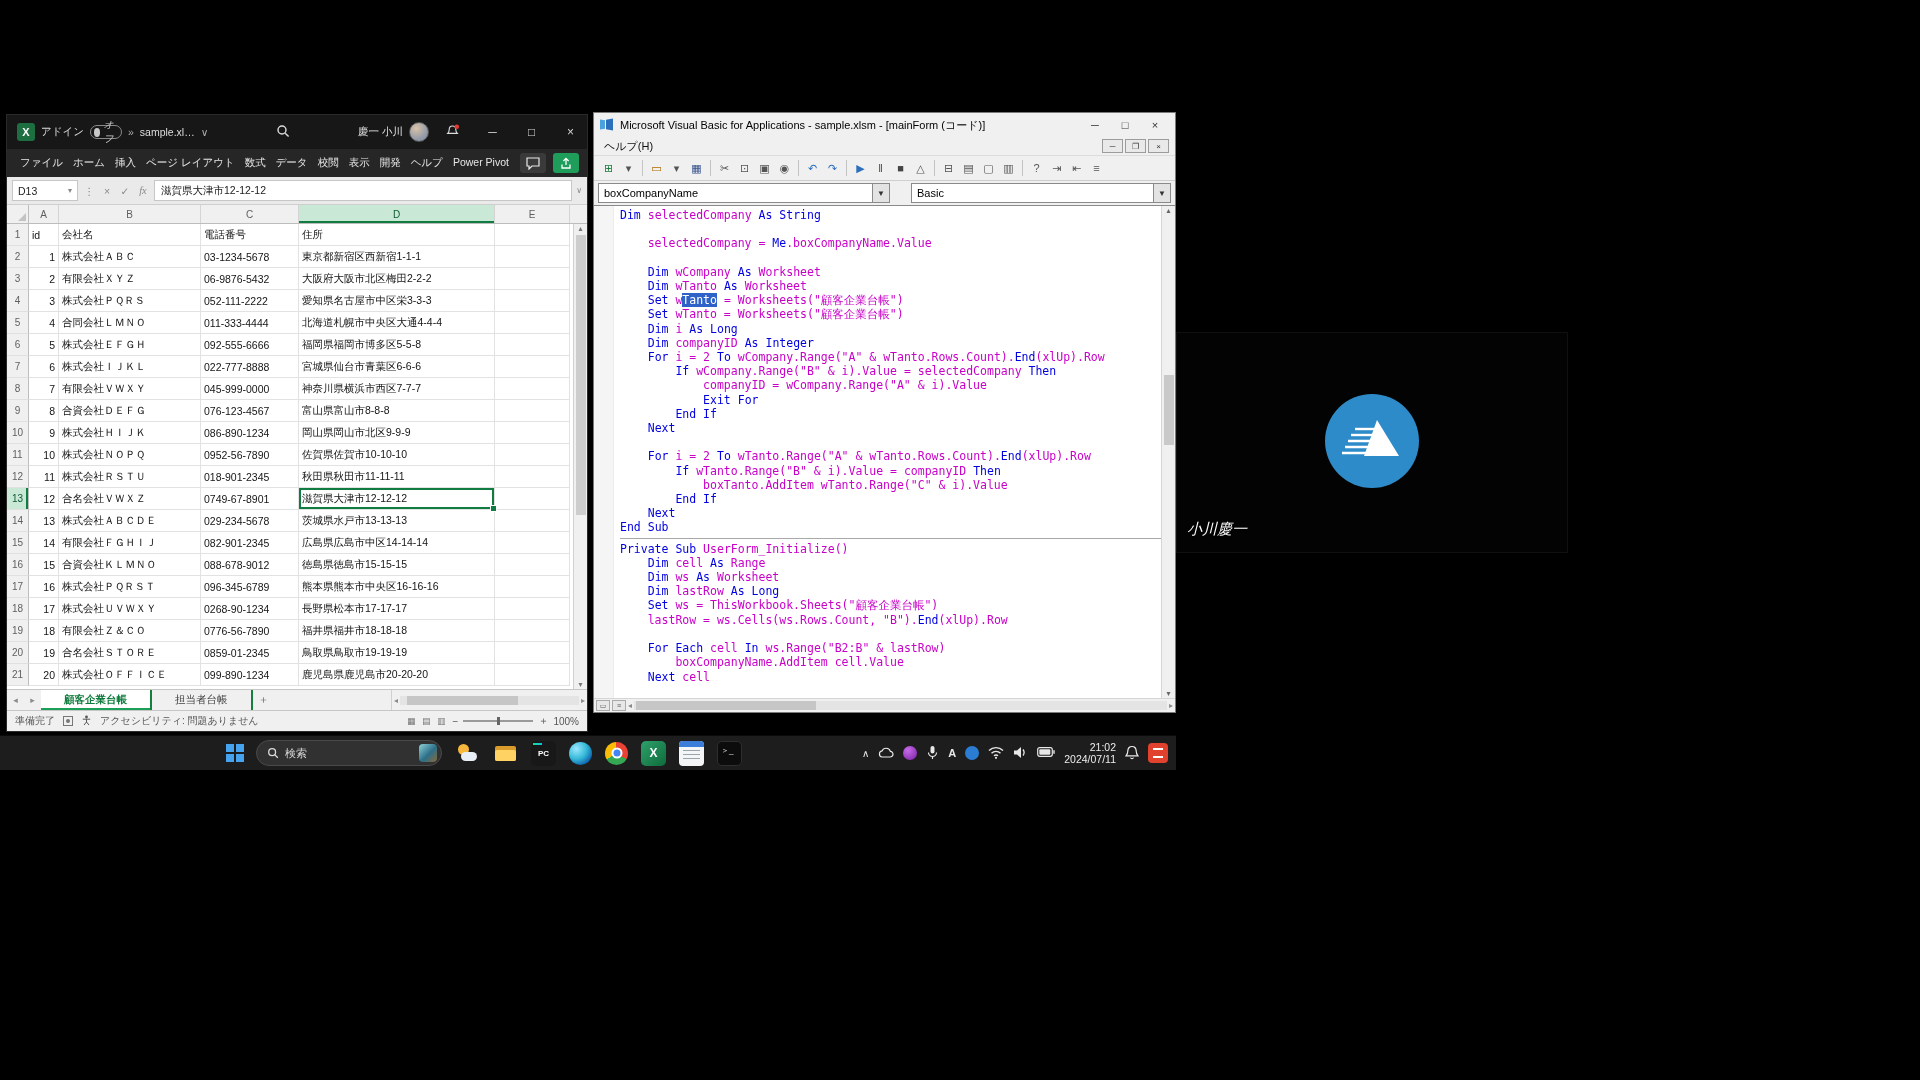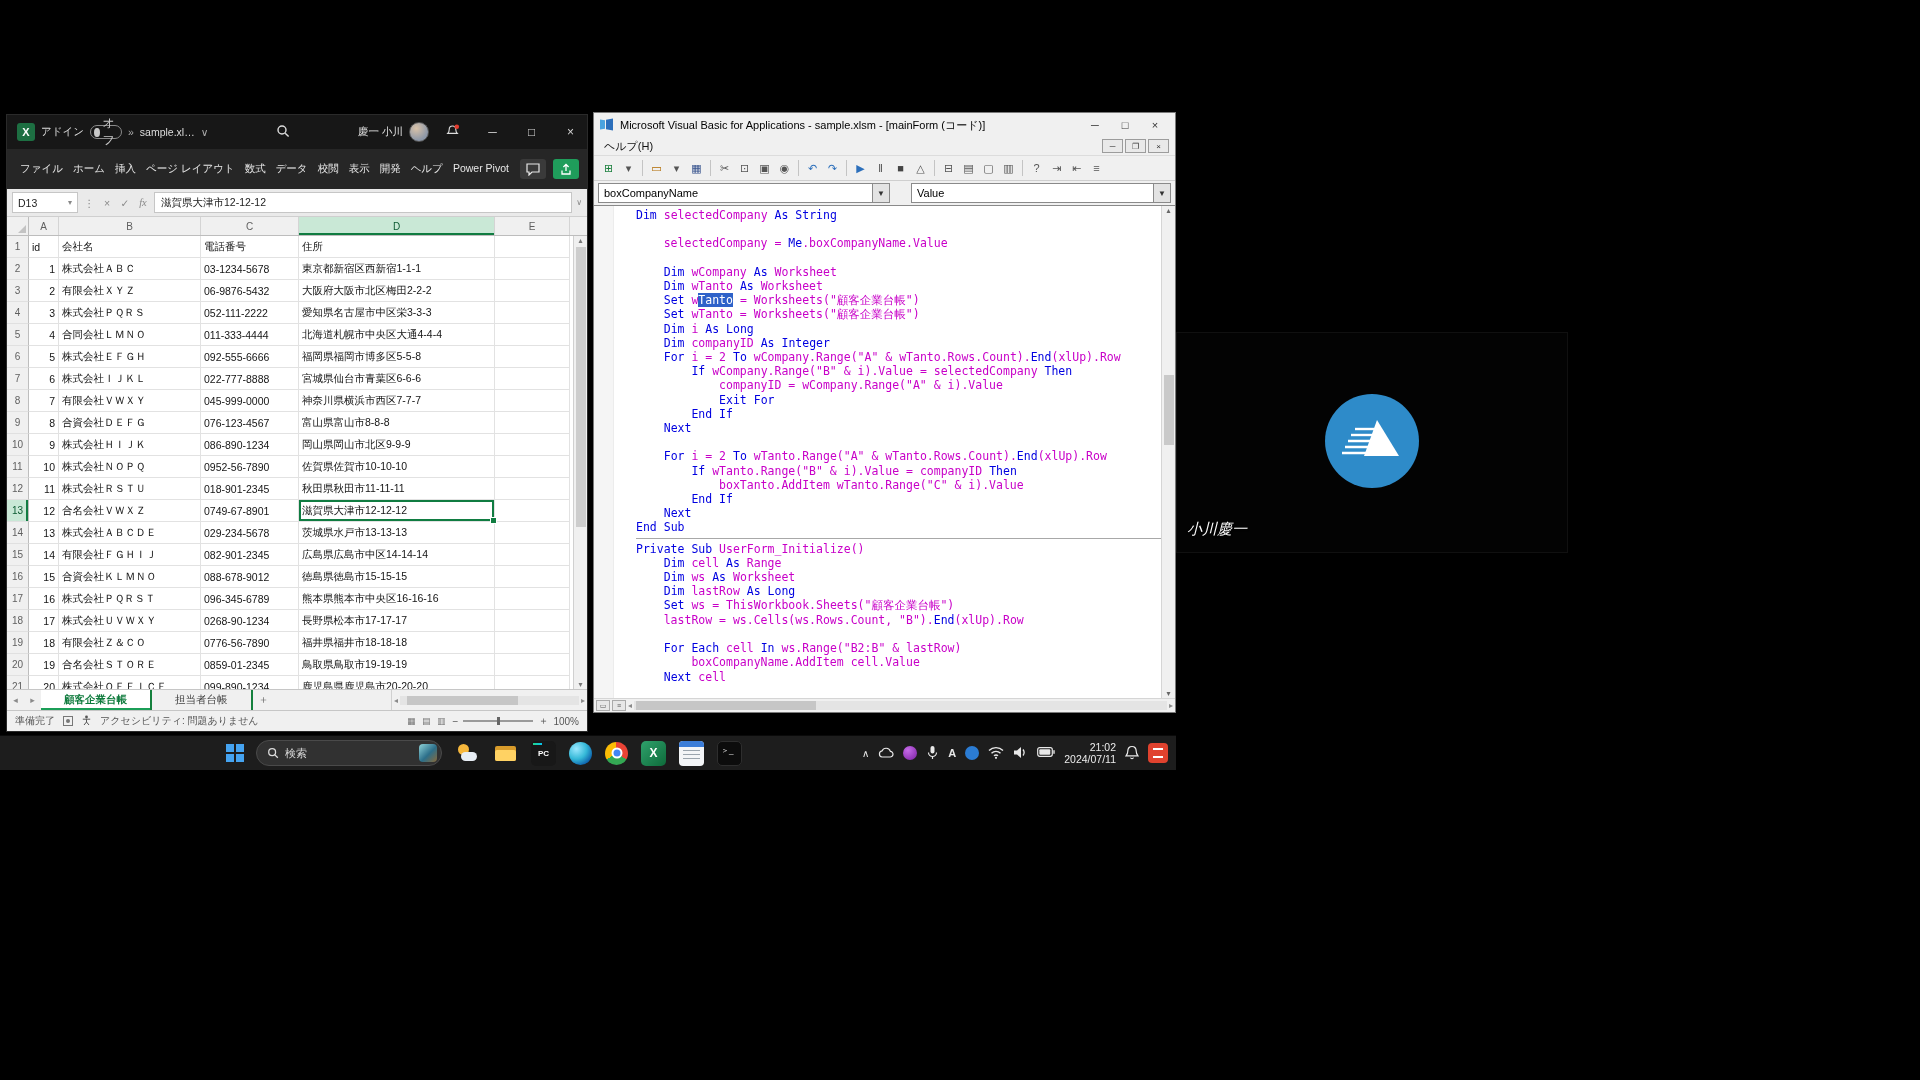--- a/index.html
+++ b/index.html
@@ -7,28 +7,28 @@
     font-family:"Liberation Sans","DejaVu Sans",sans-serif; }
   .stage { position:absolute; inset:0; }
 
   
   #xl { position:absolute; left:7px; top:115px; width:580px; height:616px; background:#fff;
         display:flex; flex-direction:column; box-shadow:0 0 0 1px #2a2a2a, 0 10px 26px rgba(0,0,0,.6); }
   .xl-title { height:34px; background:#171717; color:#ddd; display:flex; align-items:center; gap:6px; padding-left:10px; flex:0 0 auto; font-size:10.5px; }
   .xl-logo { width:18px; height:18px; background:#1d6f42; border-radius:3px; color:#fff; font-weight:bold; font-size:11px; display:flex; align-items:center; justify-content:center; flex:0 0 auto;}
   .toggle { width:32px; height:14px; border:1px solid #8a8a8a; border-radius:8px; display:flex; align-items:center; gap:3px; padding:1px 3px; }
   .knob { width:9px; height:9px; background:#c9c9c9; border-radius:50%; }
-  .t-label { font-size:12px; color:#c9c9c9; }
+  .t-label { font-size:10px; color:#c9c9c9;font-style:italic; }
   .chev { color:#aaa; }
   .spacer { flex:1; }
   .user-chip { display:flex; align-items:center; gap:6px; color:#e6e6e6; }
   .avatar { width:20px; height:20px; border-radius:50%; background:radial-gradient(circle at 35% 30%,#d9c2a8,#8c97a8 70%); border:1px solid #555; }
   .win-btn { width:33px; height:34px; display:flex; align-items:center; justify-content:center; color:#d6d6d6; font-size:12px; }
 
-  .xl-ribbon { height:40px; background:#262626; display:flex; align-items:center; padding:0 8px; flex:0 0 auto; }
+  .xl-ribbon { height:28px; background:#262626; display:flex; align-items:center; padding:0 8px; flex:0 0 auto; }
   .rtab { padding:3px 5px; font-size:10.5px; color:#e6e6e6; white-space:nowrap; }
   .ribbon-right { margin-left:auto; display:flex; gap:7px; align-items:center; }
   .comment-btn { width:26px; height:20px; background:#3a3a3a; border-radius:3px; display:flex; align-items:center; justify-content:center; }
   .share-btn { width:26px; height:20px; background:#1f9d5b; border-radius:3px; display:flex; align-items:center; justify-content:center; }
 
   .xl-formula { height:28px; background:#eaeaea; border-bottom:1px solid #cfcfcf; display:flex; align-items:center; gap:4px; padding:2px 5px; flex:0 0 auto; }
   .namebox { width:66px; height:21px; background:#fff; border:1px solid #c6c6c6; display:flex; align-items:center; justify-content:space-between; padding:0 5px; font-size:10.5px; color:#222; }
   .fb-ic { color:#8a8a8a; font-size:10.5px; width:14px; text-align:center; }
   .fx { font-style:italic; font-family:"Liberation Serif","DejaVu Serif",serif; }
   .fvalue { flex:1; height:21px; background:#fff; border:1px solid #c6c6c6; display:flex; align-items:center; padding:0 6px; font-size:10.5px; color:#222; white-space:nowrap; overflow:hidden; }
@@ -85,21 +85,21 @@
   .tsep { width:1px; height:16px; background:#c4c4c4; margin:0 3px; }
   .vb-combos { display:flex; gap:21px; padding:2px 4px; flex:0 0 auto; }
   .combo { height:20px; background:#fff; border:1px solid #8a8a8a; display:flex; align-items:center; }
   .combo .val { flex:1; padding:0 5px; font-size:11px; white-space:nowrap; overflow:hidden; color:#000; }
   .combo .dd { width:17px; height:100%; background:#e3e3e3; border-left:1px solid #8a8a8a; display:flex; align-items:center; justify-content:center; font-size:8px; color:#333; }
   .combo.obj { width:292px; }
   .combo.proc { flex:1; }
   .vb-codearea { flex:1; display:flex; flex-direction:column; border-top:1px solid #8a8a8a; background:#fff; overflow:hidden; }
   .code-main { flex:1; display:flex; overflow:hidden; }
   .code-margin { width:20px; background:#f5f5f5; border-right:1px solid #ececec; flex:0 0 auto; }
-  .code-pane { flex:1; overflow:hidden; padding:2px 0 0 6px;margin-left:16px; }
+  .code-pane { flex:1; overflow:hidden; padding:2px 0 0 6px; }
   .cl { font-family:"DejaVu Sans Mono","Liberation Mono",monospace; font-size:11.5px; line-height:14.2px; white-space:pre; color:#c800c8; }
   .kw { color:#0000e0; }
   .selx { background:#2e62c9; color:#fff; }
   .code-block + .code-block { border-top:1px solid #a8a8a8; margin-top:3px; padding-top:3px; }
   .vb-vscroll { width:14px; background:#f0f0f0; border-left:1px solid #d5d5d5; display:flex; flex-direction:column; align-items:center; font-size:8px; color:#666; flex:0 0 auto; }
   .vb-vthumb { width:10px; height:70px; background:#c9c9c9; margin-top:160px; }
   .vb-hscroll { height:14px; background:#f0f0f0; border-top:1px solid #d5d5d5; display:flex; align-items:center; font-size:8px; color:#666; flex:0 0 auto; padding:0 2px; gap:2px; }
   .vb-viewbtn { width:14px; height:11px; border:1px solid #aaa; background:#e7e7e7; font-size:7px; display:flex; align-items:center; justify-content:center; color:#555; }
   .vb-htrack { flex:1; height:9px; background:#e4e4e4; position:relative; }
   .vb-hthumb { position:absolute; left:2px; width:180px; height:9px; background:#c6c6c6; }
@@ -504,21 +504,21 @@
         <span class="ti" style="color: rgb(85, 85, 85);">⇥</span>
         <span class="ti" style="color: rgb(85, 85, 85);">⇤</span>
         <span class="ti" style="color: rgb(85, 85, 85);">≡</span>
       </div>
     <div class="vb-combos">
       <span class="combo obj">
         <span class="val">boxCompanyName</span>
         <span class="dd">▼</span>
       </span>
       <span class="combo proc">
-        <span class="val">Value</span>
+        <span class="val">Basic</span>
         <span class="dd">▼</span>
       </span>
     </div>
     <div class="vb-codearea">
       <div class="code-main">
         <div class="code-margin"></div>
         <div class="code-pane" id="vbcode">
             <div class="code-block">
               <div class="cl"><span class="kw">Dim</span> selectedCompany <span class="kw">As</span> <span class="kw">String</span></div>
               <div class="cl">&nbsp;</div>

